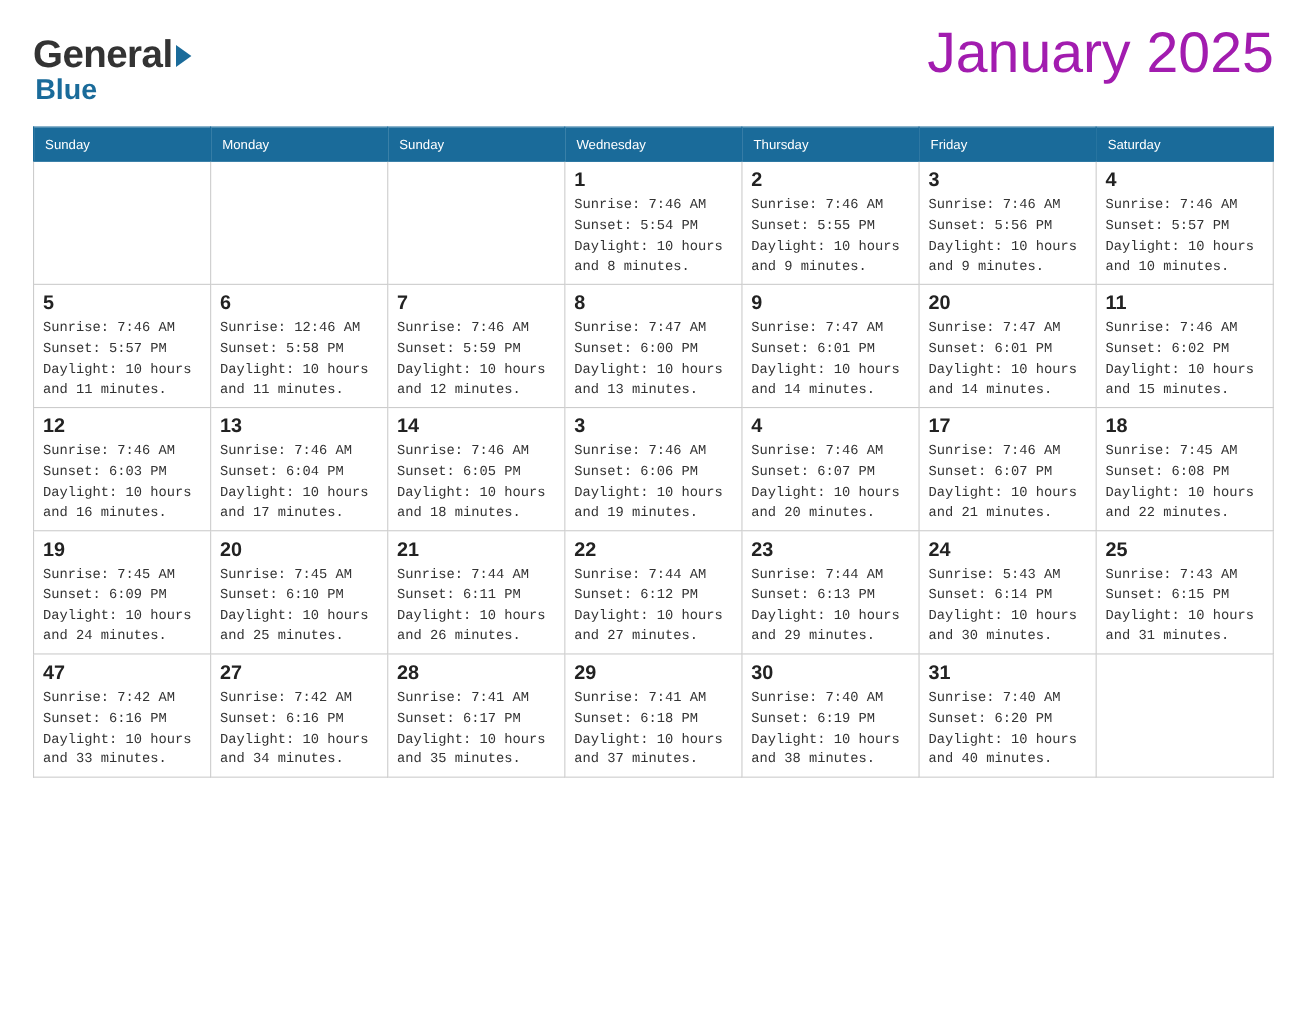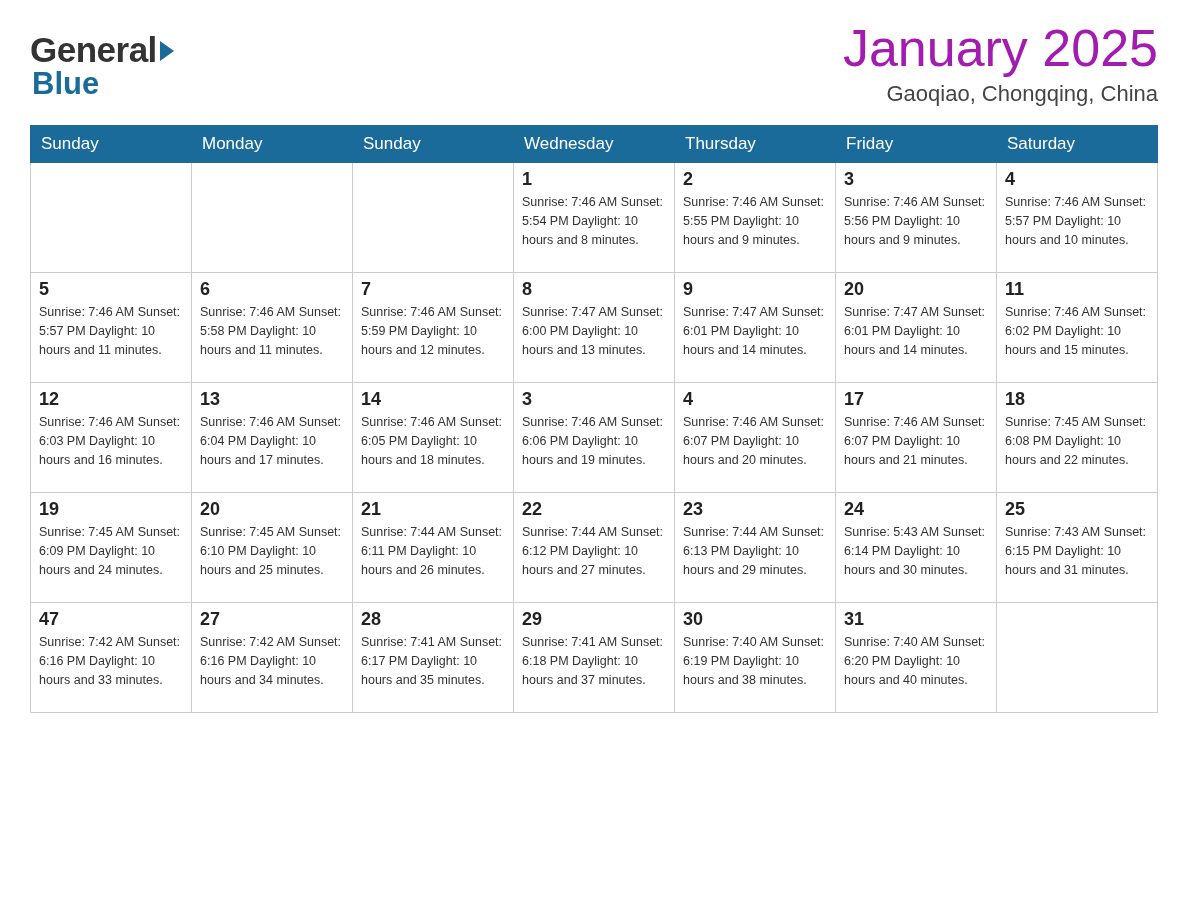--- a/index.html
+++ b/index.html
@@ -34,21 +34,21 @@
     .logo-arrow {
       width: 0;
       height: 0;
       border-left: 14px solid #1a6b9a;
       border-top: 10px solid transparent;
       border-bottom: 10px solid transparent;
       margin-left: 3px;
       margin-top: 2px;
     }
     .logo-line2 {
-      font-size: 31px;
+      font-size: 26px;
       font-weight: bold;
       color: #1a6b9a;
       margin-top: -4px;
       margin-left: 2px;
     }
     .title-area {
       text-align: right;
     }
     .month-title {
       font-size: 52px;
@@ -61,21 +61,21 @@
       color: #444;
       margin-top: 4px;
     }
     table {
       width: 100%;
       border-collapse: collapse;
     }
     thead tr th {
       background-color: #1a6b9a;
       color: #fff;
-      font-size: 17px;
+      font-size: 12px;
       font-weight: normal;
       padding: 8px 10px;
       text-align: left;
       border: 1px solid #1a6b9a;
     }
     tbody tr td {
       border: 1px solid #ccc;
       vertical-align: top;
       padding: 6px 8px;
       width: 14.28%;
@@ -85,20 +85,21 @@
       font-size: 18px;
       font-weight: bold;
       color: #222;
       display: block;
       margin-bottom: 3px;
     }
     .day-info {
       font-size: 12.5px;
       color: #333;
       line-height: 1.5;
+      font-family: Liberation Mono, monospace;
     }
     tbody tr:last-child td {
       border-bottom: 1px solid #ccc;
     }
     .empty-cell {
       background: #fff;
     }
   </style>
 </head>
 <body>
@@ -106,21 +107,20 @@
 <div class="header-area">
   <div class="logo">
     <div class="logo-top">
       <span class="logo-general">General</span>
       <div class="logo-arrow"></div>
     </div>
     <span class="logo-line2">Blue</span>
   </div>
   <div class="title-area">
     <div class="month-title">January 2025</div>
-    <div class="location-title">Gaoqiao, Chongqing, China</div>
   </div>
 </div>
 
 <table>
   <thead>
     <tr>
     <th>Sunday</th>
         <th>Monday</th>
         <th>Sunday</th>
         <th>Wednesday</th>
@@ -166,21 +166,21 @@
       <tr>
         <td>
           <span class="day-number">5</span>
           <div class="day-info">Sunrise: 7:46 AM
 Sunset: 5:57 PM
 Daylight: 10 hours
 and 11 minutes.</div>
         </td>
         <td>
           <span class="day-number">6</span>
-          <div class="day-info">Sunrise: 7:46 AM
+          <div class="day-info">Sunrise: 12:46 AM
 Sunset: 5:58 PM
 Daylight: 10 hours
 and 11 minutes.</div>
         </td>
         <td>
           <span class="day-number">7</span>
           <div class="day-info">Sunrise: 7:46 AM
 Sunset: 5:59 PM
 Daylight: 10 hours
 and 12 minutes.</div>

